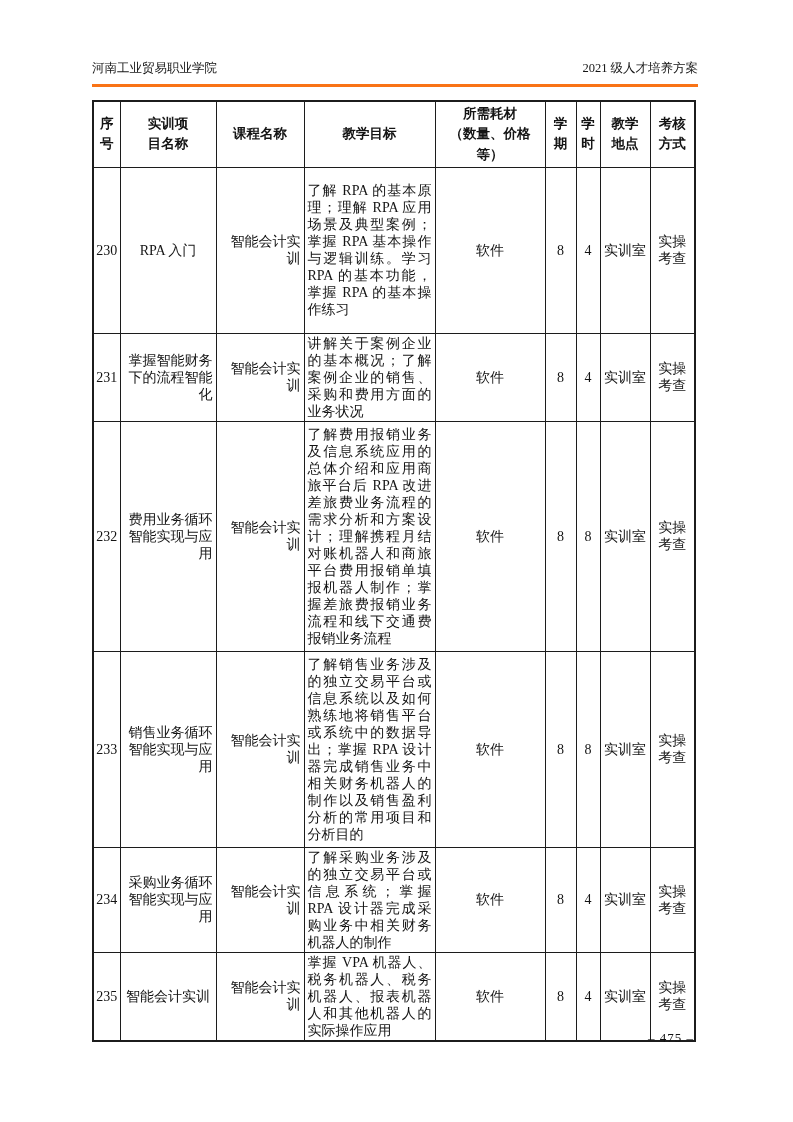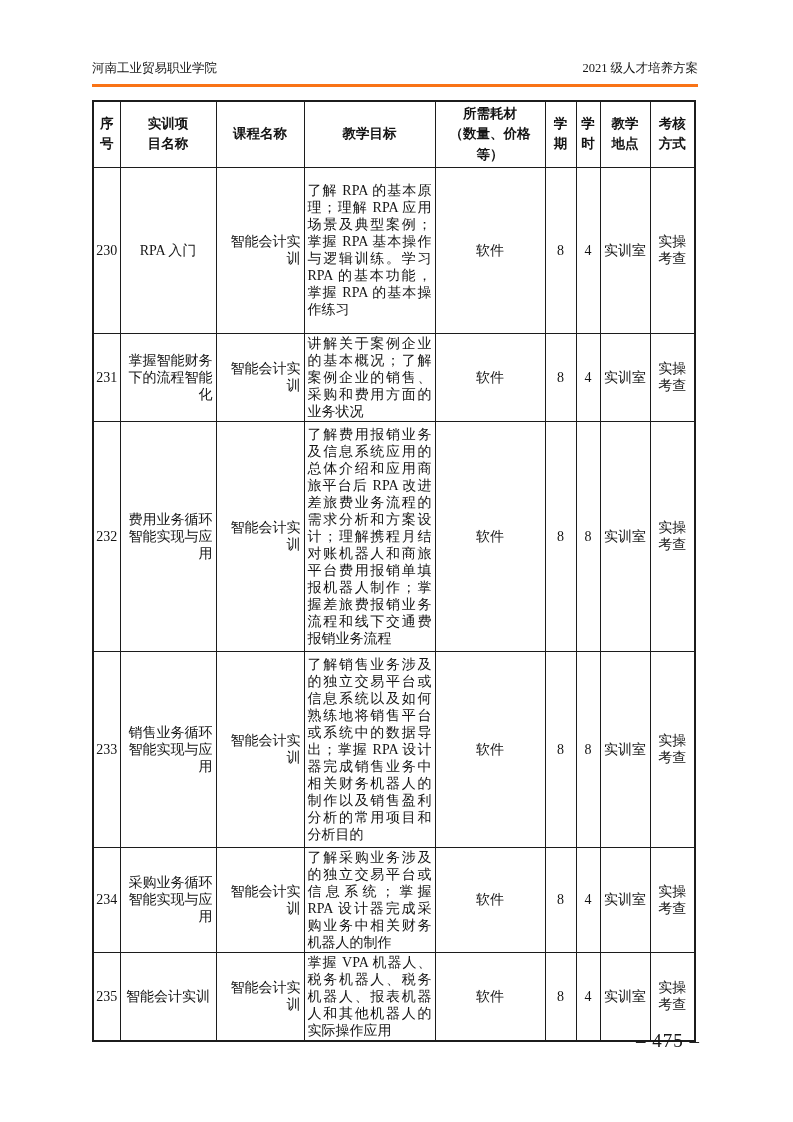--- a/index.html
+++ b/index.html
@@ -42,22 +42,22 @@
   td.l { text-align: right;  padding: 1px 3px; }
   td.j { text-align: justify; padding: 1px 3px; }
   tbody tr:nth-child(1) { height: 166px; }
   tbody tr:nth-child(2) { height: 78px;  }
   tbody tr:nth-child(3) { height: 230px; }
   tbody tr:nth-child(4) { height: 196px; }
   tbody tr:nth-child(5) { height: 101px; }
   tbody tr:nth-child(6) { height: 84px;  }
   .page-number {
     position: absolute;
-    top: 1030px; right: 93px;
-    font-size: 19px;
+    top: 1030px; right: 99px;
+    font-size: 13px;
     letter-spacing: 1px;
   }
 </style>
 </head>
 <body>
 
 <div class="page-header">
   <span>河南工业贸易职业学院</span>
   <span>2021 级人才培养方案</span>
 </div>

